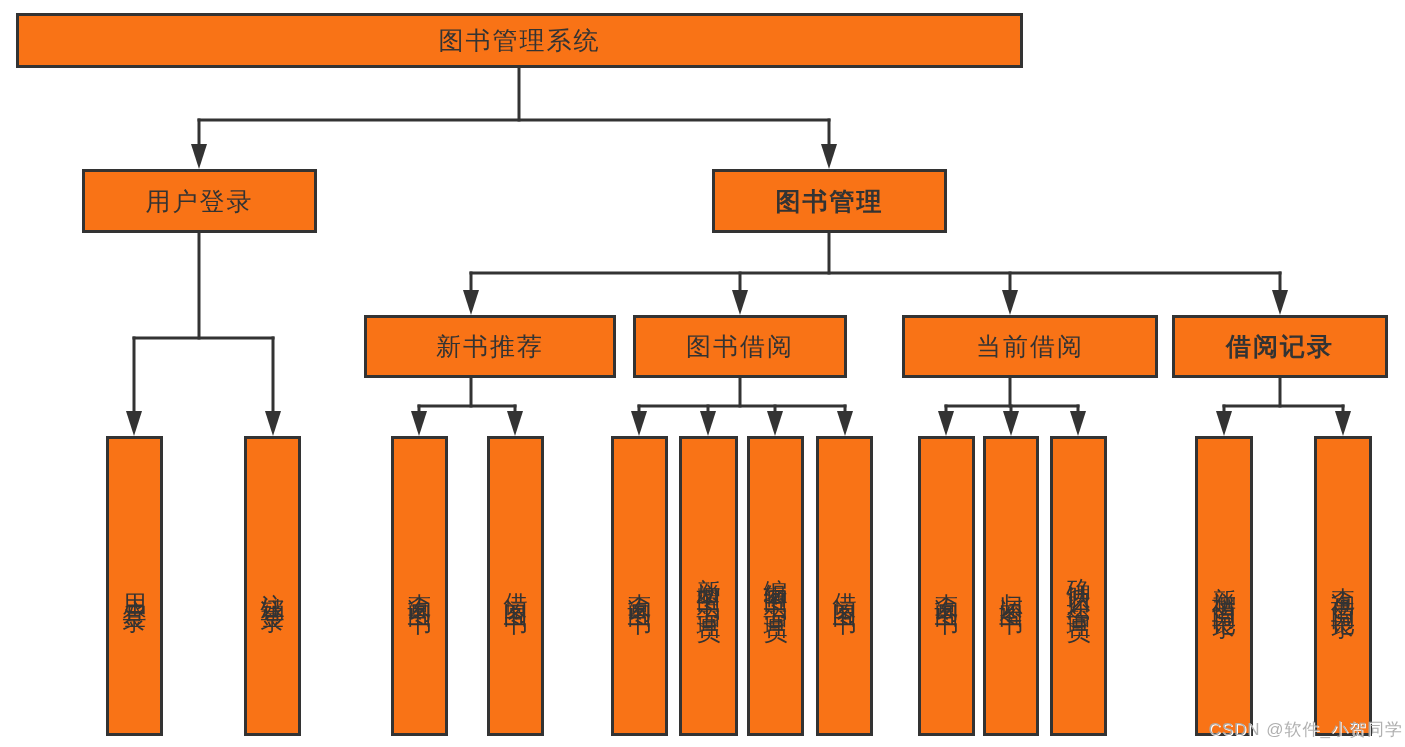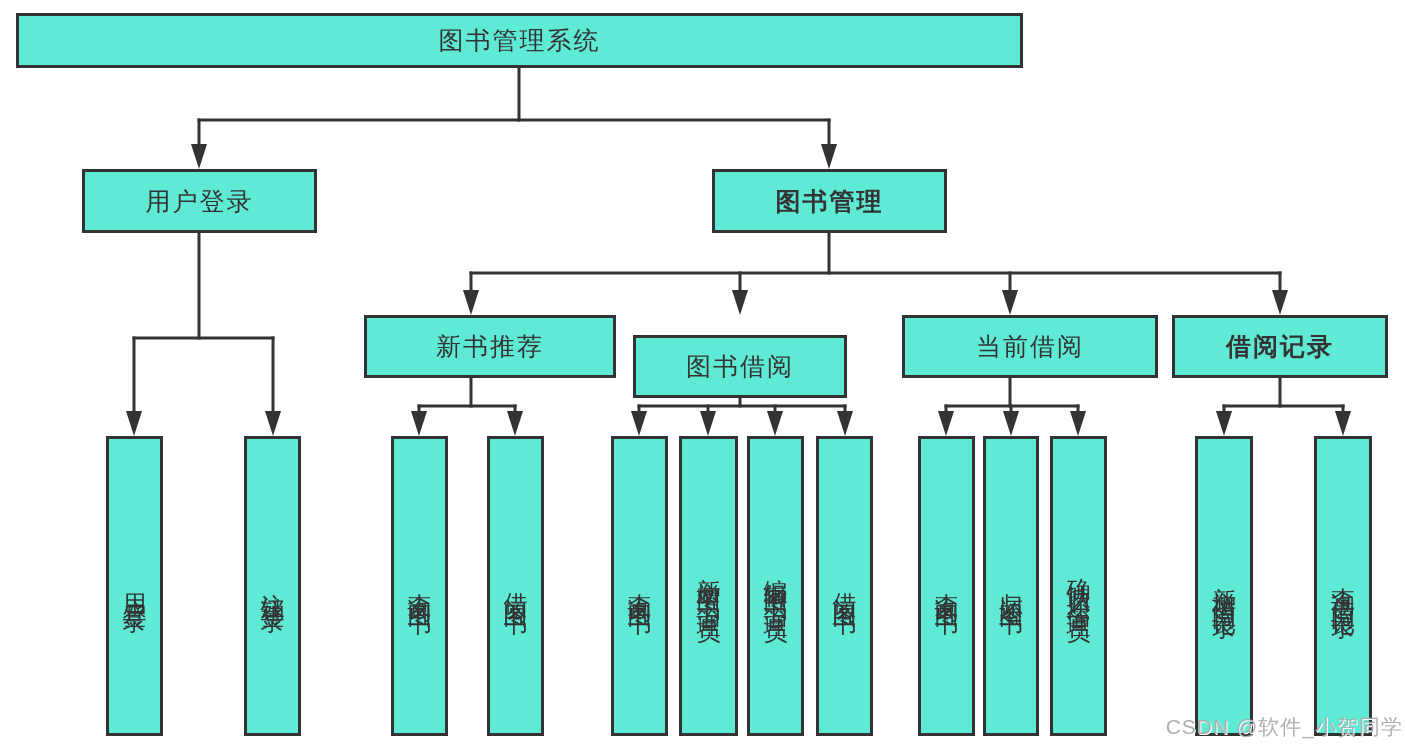--- a/index.html
+++ b/index.html
@@ -9,41 +9,41 @@
     height: 747px;
     background: #ffffff;
     font-family: "Liberation Sans", sans-serif;
     overflow: hidden;
   }
   .canvas svg { position: absolute; left: 0; top: 0; }
   .node {
     position: absolute;
     box-sizing: border-box;
     border: 3px solid #333333;
-    background: #5eead4;
+    background: #f97316;
     display: flex;
     align-items: center;
     justify-content: center;
     color: #333333;
     font-size: 25px;
     letter-spacing: 2px;
     text-align: left;
   }
   .node.vertical {
     writing-mode: vertical-rl;
     text-orientation: mixed;
     letter-spacing: 6px;
     font-size: 24px;
     line-height: 1;
   }
   .watermark {
     position: absolute;
     right: 2px;
     bottom: 6px;
-    font-size: 21px;
+    font-size: 17px;
     color: rgba(172,172,172,0.95);
     text-shadow: 1px 1px 0 #ffffff;
     letter-spacing: 1px;
     white-space: nowrap;
     z-index: 5;
     pointer-events: none;
   }
 </style>
 </head>
 <body>
@@ -101,21 +101,21 @@
       <line x1="1224" y1="406" x2="1224" y2="418" stroke="#333333" stroke-width="3" stroke-linecap="square"></line>
       <polygon points="1216,411 1232,411 1224,436" fill="#333333"></polygon>
       <line x1="1343" y1="406" x2="1343" y2="418" stroke="#333333" stroke-width="3" stroke-linecap="square"></line>
       <polygon points="1335,411 1351,411 1343,436" fill="#333333"></polygon>
     </svg>
   <div id="nodes-layer">
       <div class="node" style="left: 16px; top: 13px; width: 1007px; height: 55px;">图书管理系统</div>
       <div class="node" style="left: 82px; top: 169px; width: 235px; height: 64px;">用户登录</div>
       <div class="node" style="left: 712px; top: 169px; width: 235px; height: 64px; font-weight: bold;">图书管理</div>
       <div class="node" style="left: 364px; top: 315px; width: 252px; height: 63px;">新书推荐</div>
-      <div class="node" style="left: 633px; top: 315px; width: 214px; height: 63px; margin-top: 20px;">图书借阅</div>
+      <div class="node" style="left: 633px; top: 315px; width: 214px; height: 63px;">图书借阅</div>
       <div class="node" style="left: 902px; top: 315px; width: 256px; height: 63px;">当前借阅</div>
       <div class="node" style="left: 1172px; top: 315px; width: 216px; height: 63px; font-weight: bold;">借阅记录</div>
       <div class="node vertical" style="left: 106px; top: 436px; width: 57px; height: 300px;">用户登录</div>
       <div class="node vertical" style="left: 244px; top: 436px; width: 57px; height: 300px;">注销登录</div>
       <div class="node vertical" style="left: 391px; top: 436px; width: 57px; height: 300px;">查询图书</div>
       <div class="node vertical" style="left: 487px; top: 436px; width: 57px; height: 300px;">借阅图书</div>
       <div class="node vertical" style="left: 611px; top: 436px; width: 57px; height: 300px;">查询图书</div>
       <div class="node vertical" style="left: 679px; top: 436px; width: 59px; height: 300px;">新增图书（管理员）</div>
       <div class="node vertical" style="left: 747px; top: 436px; width: 57px; height: 300px;">编辑图书（管理员）</div>
       <div class="node vertical" style="left: 816px; top: 436px; width: 57px; height: 300px;">借阅图书</div>

